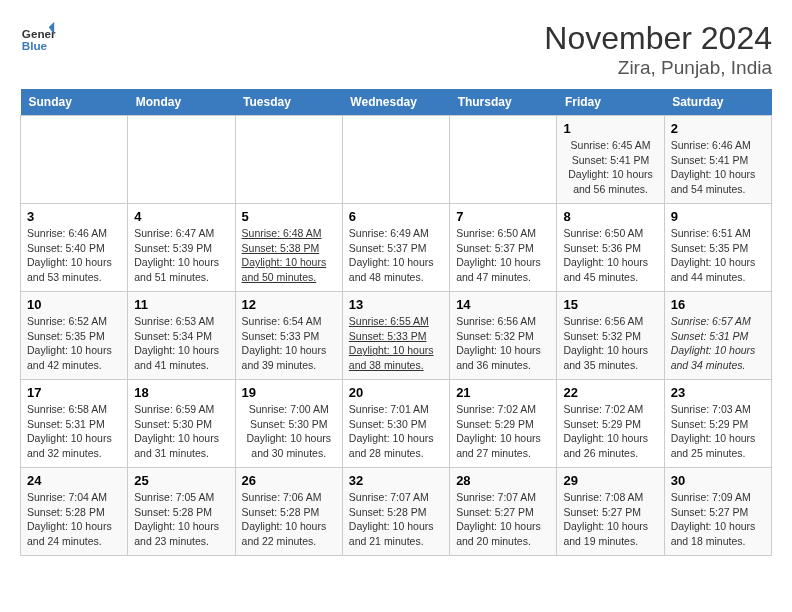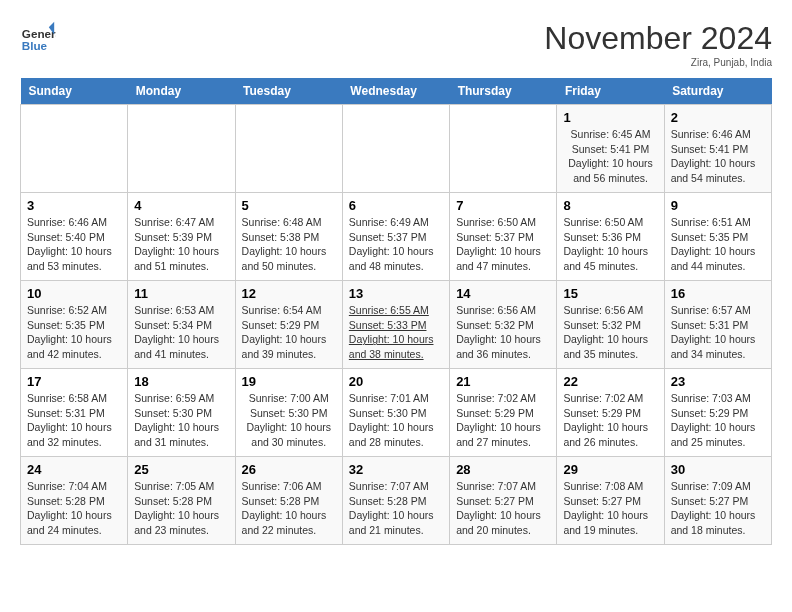--- a/index.html
+++ b/index.html
@@ -27,21 +27,21 @@
     }
     .title-area {
       text-align: right;
     }
     .month-title {
       font-size: 32px;
       font-weight: normal;
       color: #333;
     }
     .subtitle {
-      font-size: 10px;
+      font-size: 19px;
       color: #555;
     }
     table {
       width: 100%;
       border-collapse: collapse;
       font-size: 11px;
       padding-left: 16px;
     }
     thead tr th {
       background-color: #3a7abf;
@@ -138,21 +138,21 @@
         </td>
         <td>
           <span class="day-num">4</span>
           <div class="day-info" style="white-space: pre-line;">Sunrise: 6:47 AM
 Sunset: 5:39 PM
 Daylight: 10 hours
 and 51 minutes.</div>
         </td>
         <td>
           <span class="day-num">5</span>
-          <div class="day-info" style="white-space: pre-line;">Sunrise: 6:48 AM
+          <div class="day-info" style="white-space: pre-line; text-decoration: underline;">Sunrise: 6:48 AM
 Sunset: 5:38 PM
 Daylight: 10 hours
 and 50 minutes.</div>
         </td>
         <td>
           <span class="day-num">6</span>
           <div class="day-info" style="white-space: pre-line;">Sunrise: 6:49 AM
 Sunset: 5:37 PM
 Daylight: 10 hours
 and 48 minutes.</div>
@@ -190,21 +190,21 @@
         <td>
           <span class="day-num">11</span>
           <div class="day-info" style="white-space: pre-line;">Sunrise: 6:53 AM
 Sunset: 5:34 PM
 Daylight: 10 hours
 and 41 minutes.</div>
         </td>
         <td>
           <span class="day-num">12</span>
           <div class="day-info" style="white-space: pre-line;">Sunrise: 6:54 AM
-Sunset: 5:29 PM
+Sunset: 5:33 PM
 Daylight: 10 hours
 and 39 minutes.</div>
         </td>
         <td>
           <span class="day-num">13</span>
           <div class="day-info" style="white-space: pre-line; text-decoration: underline;">Sunrise: 6:55 AM
 Sunset: 5:33 PM
 Daylight: 10 hours
 and 38 minutes.</div>
         </td>
@@ -217,21 +217,21 @@
         </td>
         <td>
           <span class="day-num">15</span>
           <div class="day-info" style="white-space: pre-line;">Sunrise: 6:56 AM
 Sunset: 5:32 PM
 Daylight: 10 hours
 and 35 minutes.</div>
         </td>
         <td>
           <span class="day-num">16</span>
-          <div class="day-info" style="white-space: pre-line;">Sunrise: 6:57 AM
+          <div class="day-info" style="white-space: pre-line; font-style: italic;">Sunrise: 6:57 AM
 Sunset: 5:31 PM
 Daylight: 10 hours
 and 34 minutes.</div>
         </td>
       </tr>
       <tr>
         <td>
           <span class="day-num">17</span>
           <div class="day-info" style="white-space: pre-line;">Sunrise: 6:58 AM
 Sunset: 5:31 PM

